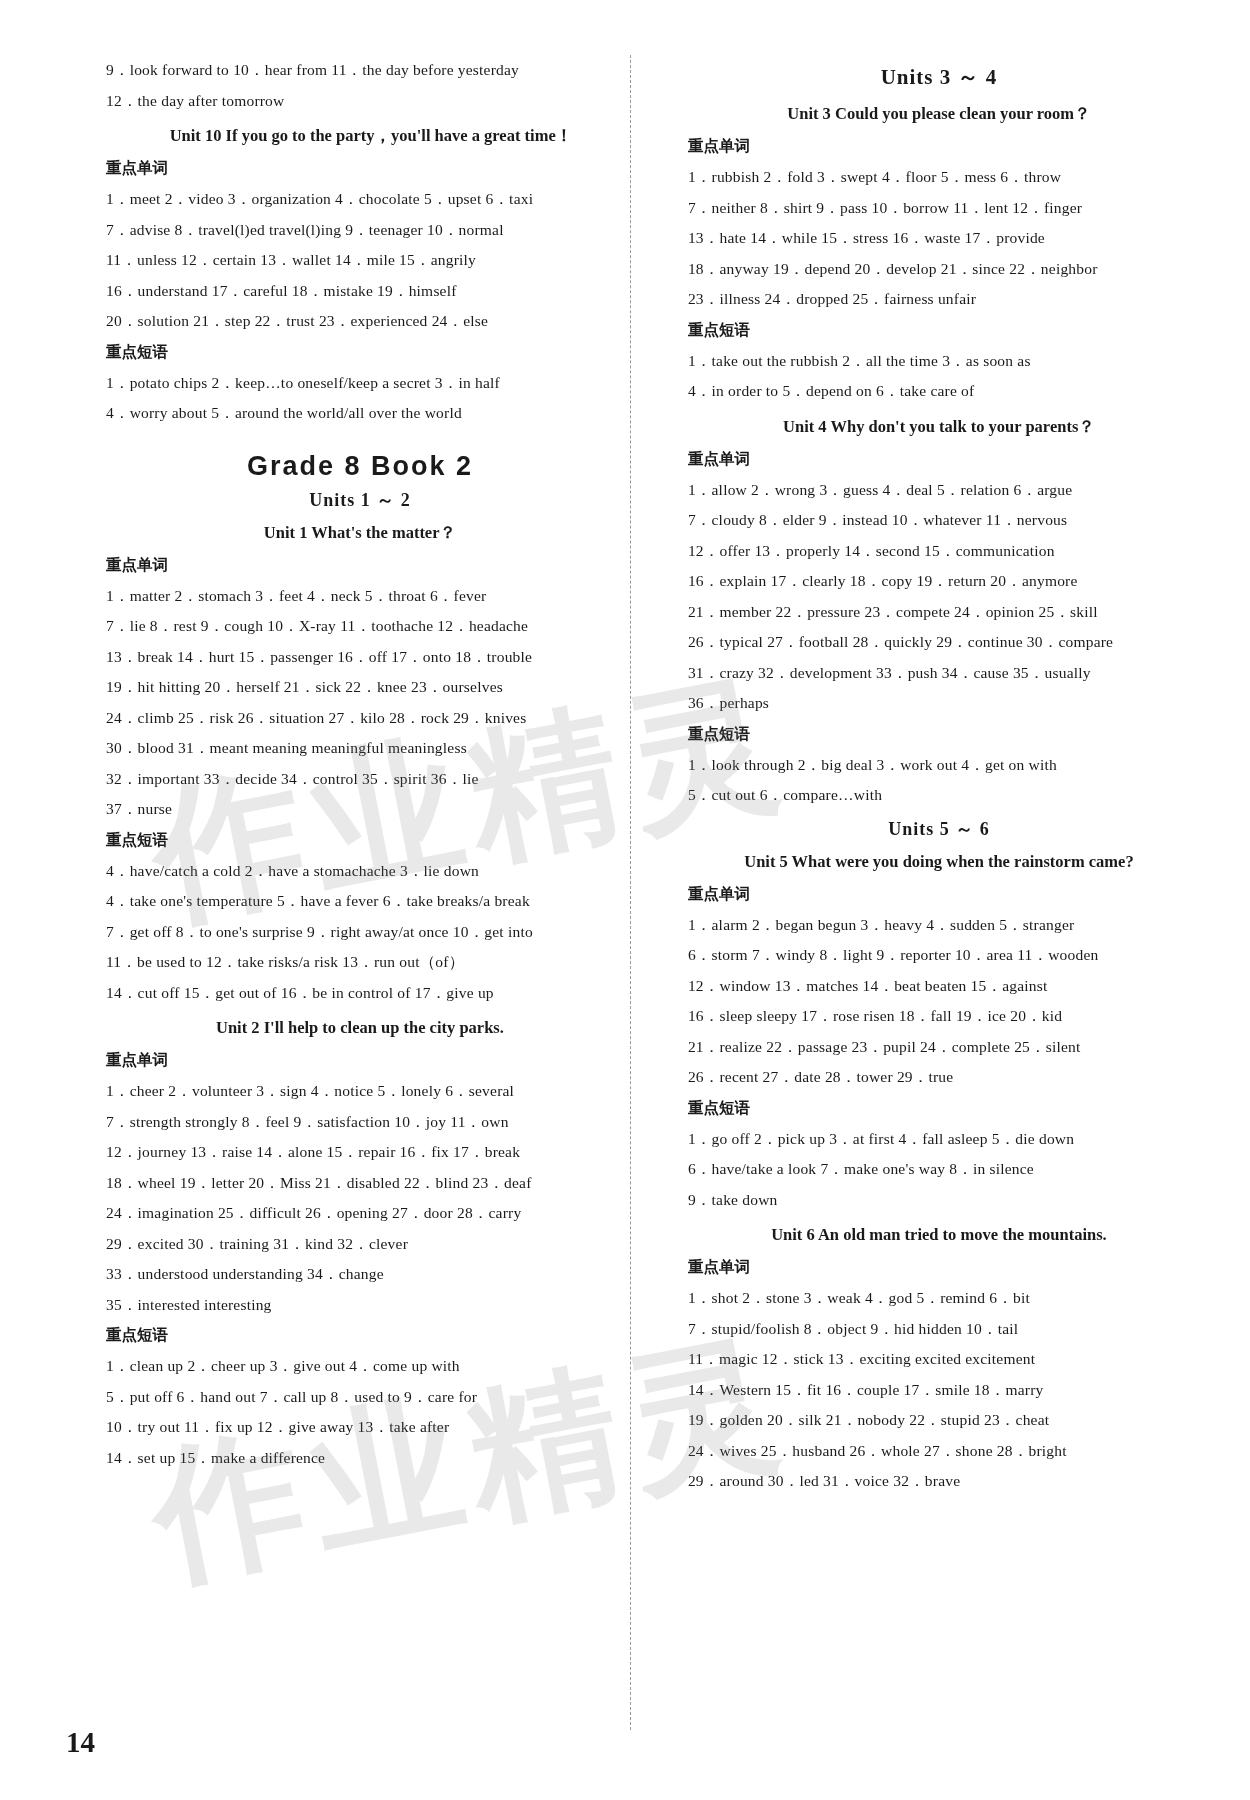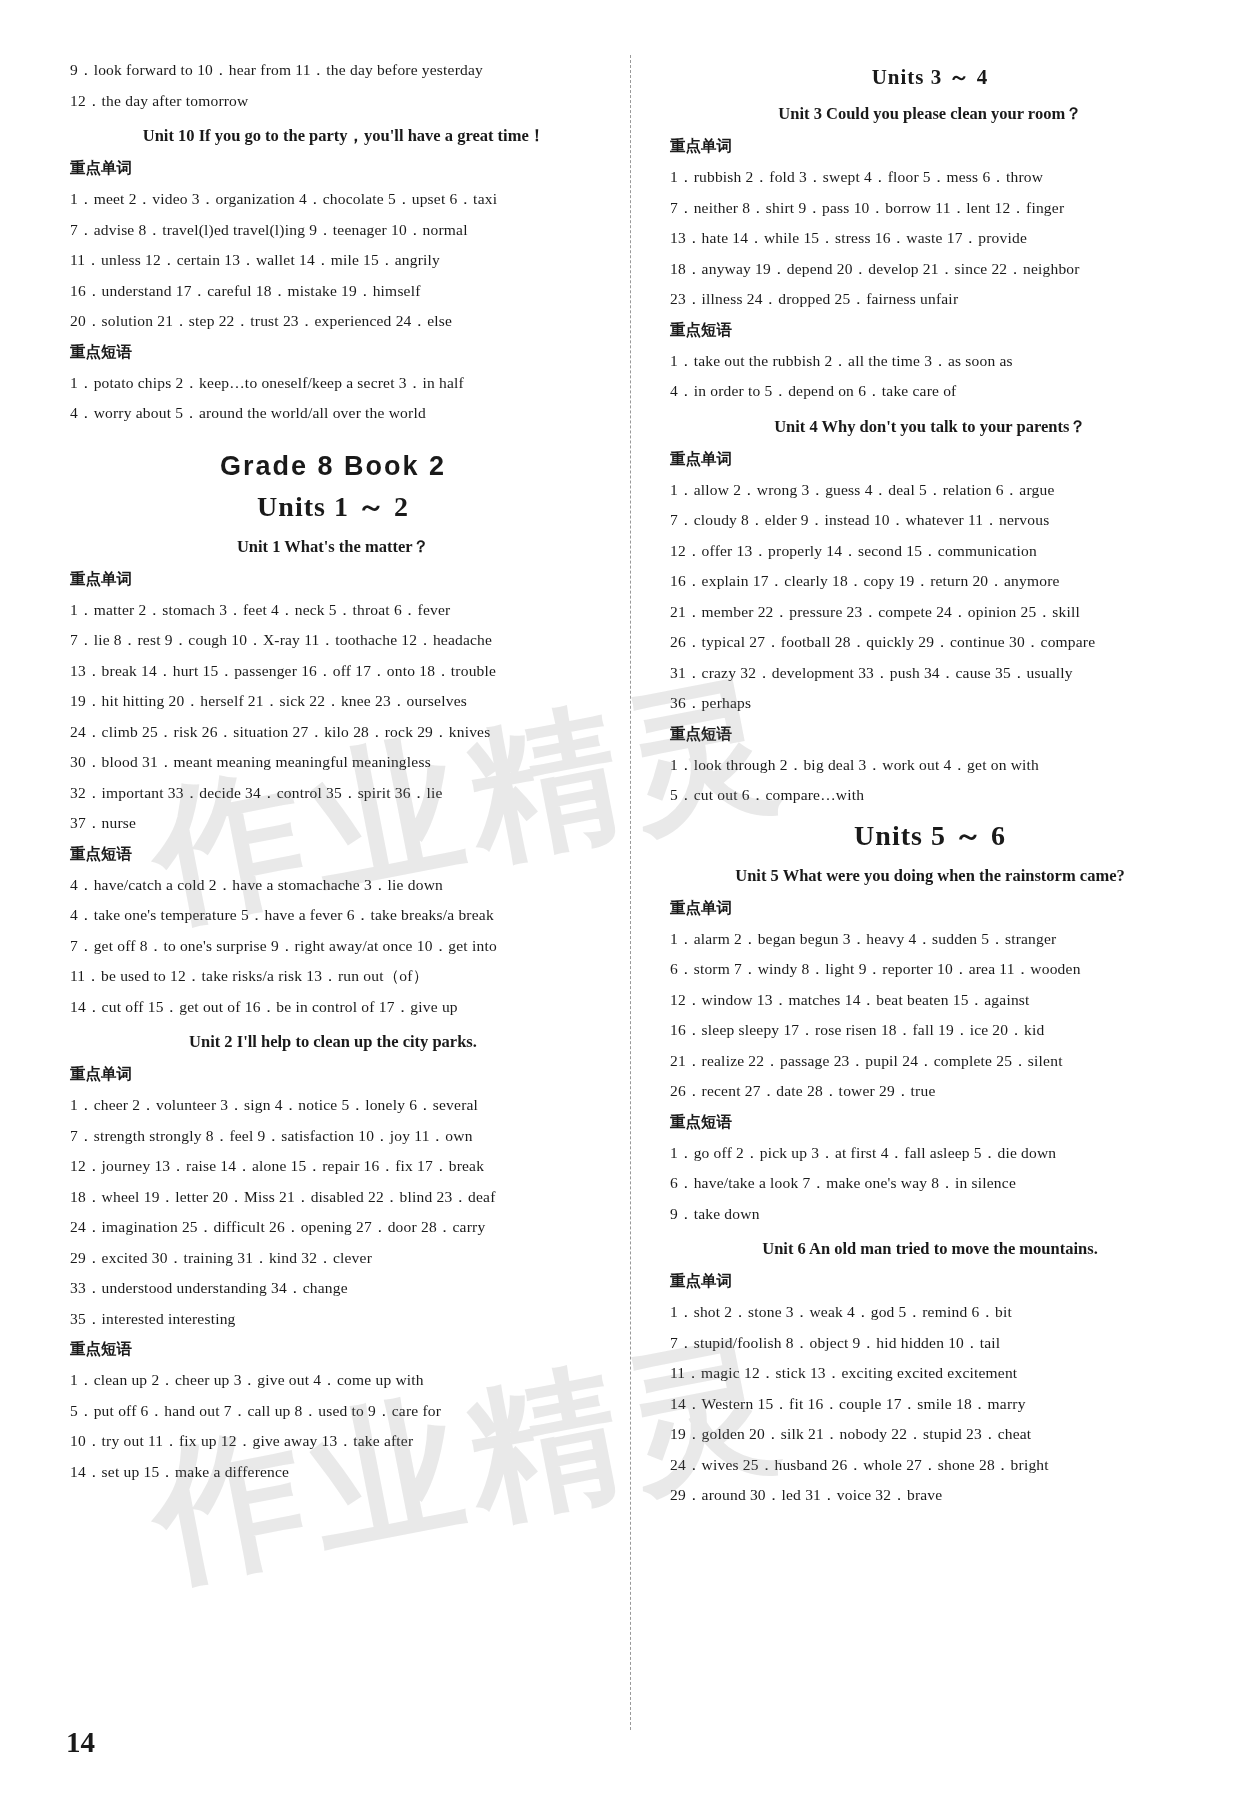--- a/index.html
+++ b/index.html
@@ -23,21 +23,21 @@
   }
   .columns {
     display: flex;
     height: 100%;
     position: relative;
   }
   .col {
     width: 50%;
     box-sizing: border-box;
   }
-  .col-left { padding-right: 34px; }
+  .col-left { padding-right: 34px; margin-left: 36px; }
   .col-right { padding-left: 40px; }
   .divider {
     position: absolute;
     left: 50%;
     top: 0;
     bottom: 30px;
     border-left: 1px dashed #999;
   }
   .line {
     font-size: 15.5px;
@@ -65,21 +65,21 @@
   .book-title {
     text-align: center;
     font-size: 27px;
     font-weight: bold;
     letter-spacing: 2px;
     margin: 22px 0 6px 0;
     font-family: Liberation Sans, sans-serif;
   }
   .units-title {
     text-align: center;
-    font-size: 28px;
+    font-size: 18px;
     font-weight: bold;
     letter-spacing: 1px;
     margin: 6px 0 4px 0;
   }
   .units-title-r {
     text-align: center;
     font-size: 21px;
     font-weight: bold;
     letter-spacing: 1px;
     margin: 8px 0 6px 0;

